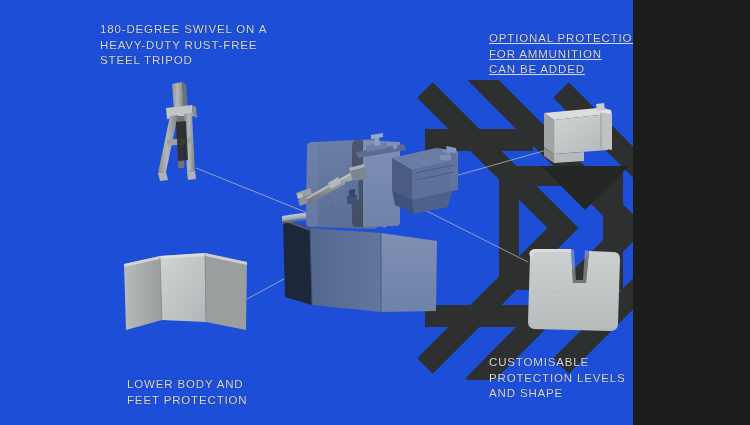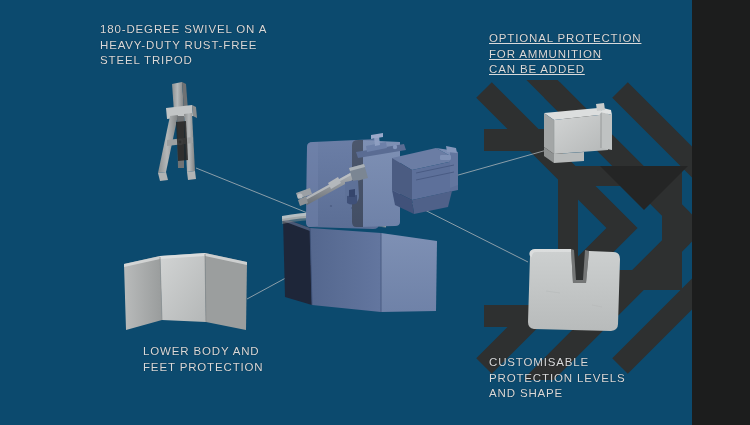--- a/index.html
+++ b/index.html
@@ -1,22 +1,23 @@
 <!DOCTYPE html>
 <html><head>
 <meta charset="utf-8">
 <title>Exploded Product Diagram</title>
 <style>
   html,body{margin:0;padding:0;background:#1c1d1d;}
   #stage{
     position:relative;
-    width:692px;height:425px;
-    background:#0c4a6e;
+    width:600px;height:425px;
+    background:#1d4ed8;
     overflow:hidden;
     font-family:"Liberation Sans","DejaVu Sans",sans-serif;
+    padding-left:33px;
   }
   
   #watermark{
     position:absolute;
     right:-40px;top:80px;
     width:260px;height:300px;
     opacity:1;
     pointer-events:none;
   }
   
@@ -26,21 +27,21 @@
     font-size:11.5px;
     line-height:15.5px;
     letter-spacing:0.85px;
     text-transform:uppercase;
     font-weight:500;
     white-space:pre;
     text-shadow:0 0 1px rgba(0,0,0,.6);
   }
   #callout-tripod{left:100px;top:22px;}
   #callout-ammo{left:489px;top:31px;text-decoration:underline;}
-  #callout-lower{left:127px;top:344px;margin-left:16px;}
+  #callout-lower{left:127px;top:377px;}
   #callout-custom{left:489px;top:355px;}
 
   
   #art{position:absolute;left:0;top:0;width:750px;height:425px;}
 </style>
 </head>
 <body>
 
 <div id="stage">
 

